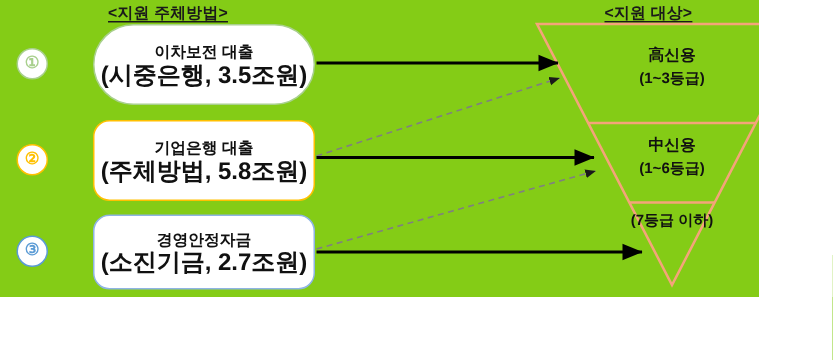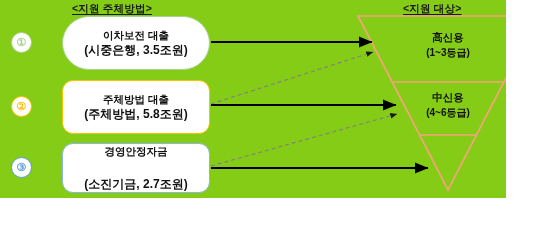--- a/index.html
+++ b/index.html
@@ -41,30 +41,30 @@
     justify-content: center;
   }
   .scheme-title {
     font-size: 10.5px;
     font-weight: bold;
     color: #111111;
     line-height: 15px;
     white-space: nowrap;
   }
   .scheme-sub {
-    font-size: 12px;
+    font-size: 16px;
     font-weight: bold;
     color: #111111;
     line-height: 15px;
     white-space: nowrap;
   }
 
   #box-1 { left: 62px;  top: 16px;  width: 148px; height: 54px; border-color: #a9d08e; border-radius: 27px; }
   #box-2 { left: 62px;  top: 80px;  width: 148px; height: 54px; border-color: #ffc000; }
-  #box-3 { left: 62px;  top: 143px; width: 148px; height: 50px; border-color: #8eb4e3; justify-content: space-between; }
+  #box-3 { left: 62px;  top: 143px; width: 148px; height: 50px; border-color: #8eb4e3; }
 
   .num-badge {
     position: absolute;
     width: 21px;
     height: 21px;
     box-sizing: border-box;
     border-radius: 50%;
     border-width: 1.4px;
     border-style: solid;
     font-size: 11px;
@@ -148,35 +148,36 @@
   <div class="num-badge" id="badge-1">①</div>
   <div class="num-badge" id="badge-2">②</div>
   <div class="num-badge" id="badge-3">③</div>
 
   <div class="scheme-box" id="box-1">
     <div class="scheme-title">이차보전 대출</div>
     <div class="scheme-sub">(시중은행, 3.5조원)</div>
   </div>
 
   <div class="scheme-box" id="box-2">
-    <div class="scheme-title">주체방법 대출</div>
+    <div class="scheme-title">기업은행 대출</div>
     <div class="scheme-sub">(주체방법, 5.8조원)</div>
   </div>
 
   <div class="scheme-box" id="box-3">
     <div class="scheme-title">경영안정자금</div>
     <div class="scheme-sub">(소진기금, 2.7조원)</div>
   </div>
 
   <div class="tier-label" id="tier-0">
     <div class="tier-name">高신용</div>
     <div class="tier-grade">(1~3등급)</div>
   </div>
 
   <div class="tier-label" id="tier-1">
     <div class="tier-name">中신용</div>
-    <div class="tier-grade">(4~6등급)</div>
+    <div class="tier-grade">(1~6등급)</div>
   </div>
 
   <div class="tier-label" id="tier-2">
+    <div class="tier-grade">(7등급 이하)</div>
   </div>
 
 </div>
 
 </body></html>

